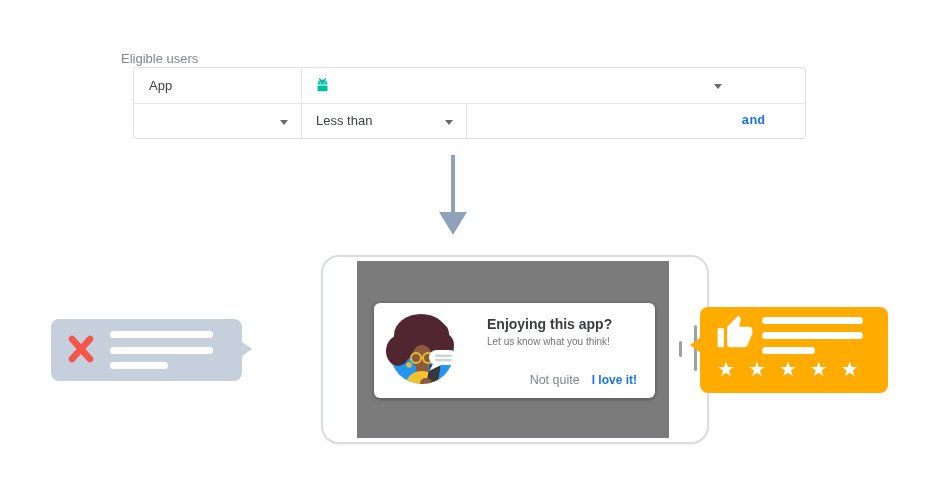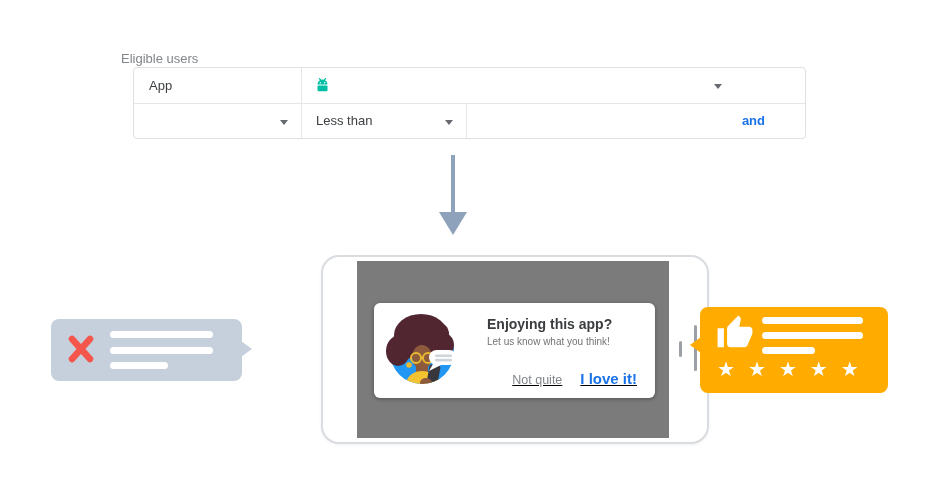--- a/index.html
+++ b/index.html
@@ -14,44 +14,44 @@
   .form-row + .form-row{border-top:1px solid #e6e6e6;}
   .cell{display:flex;align-items:center;box-sizing:border-box;font-size:13px;color:#3c4043;position:relative;}
   .cell-w1{width:168px;padding-left:15px;border-right:1px solid #e6e6e6;text-align:center;}
   .cell-w2{width:165px;padding-left:14px;border-right:1px solid #e6e6e6;align-items:center;}
   .cell-rest{flex:1;padding-left:12px;}
   .caret{width:0;height:0;border-left:4px solid transparent;border-right:4px solid transparent;
          border-top:5px solid #666a6e;display:inline-block;}
   .caret-abs{position:absolute;left:412px;top:16px;}
   .caret-right{position:absolute;right:13px;top:16px;}
   .app-icon{margin-right:12px;display:inline-flex;}
-  .and-cell{flex:1;display:flex;justify-content:flex-end;align-items:center;padding-right:40px;}
+  .and-cell{flex:1;display:flex;justify-content:flex-end;align-items:center;padding-right:40px;font-family:Liberation Mono, monospace;}
   .and-link{font-size:13px;color:#1a73e8;font-weight:bold;}
 
   
   .arrow-line{position:absolute;left:451px;top:155px;width:4px;height:58px;background:#8ea3bb;}
   .arrow-head{position:absolute;left:439px;top:212px;width:0;height:0;
               border-left:14px solid transparent;border-right:14px solid transparent;border-top:23px solid #8ea3bb;}
 
   
   .phone{position:absolute;left:277px;top:255px;width:388px;height:189px;box-sizing:border-box;
          background:#fff;border:2px solid #d9dce0;border-radius:18px;box-shadow:0 1px 3px rgba(0,0,0,.06);margin-left:44px;}
   .screen{position:absolute;left:34px;top:4px;width:312px;height:177px;background:#7b7b7b;}
   .bezel-btn-short{position:absolute;left:356px;top:84px;width:3px;height:16px;background:#9aa0a6;border-radius:2px;}
   .bezel-btn-long{position:absolute;left:371px;top:68px;width:3px;height:46px;background:#9aa0a6;border-radius:2px;}
 
   
   .dialog{position:absolute;left:17px;top:42px;width:281px;height:95px;background:#fff;border-radius:6px;
           box-shadow:0 1px 4px rgba(0,0,0,.35);}
   .avatar{position:absolute;left:7px;top:2px;}
   .dialog-title{position:absolute;left:113px;top:13px;font-size:14px;font-weight:bold;color:#3b3d3f;}
   .dialog-sub{position:absolute;left:113px;top:33px;font-size:10px;color:#737373;}
-  .dialog-actions{position:absolute;right:18px;bottom:11px;display:flex;gap:18px;align-items:flex-end;text-decoration:underline;}
+  .dialog-actions{position:absolute;right:18px;bottom:11px;display:flex;gap:12px;align-items:flex-start;}
   .btn-negative{font-size:12.5px;color:#80868b;cursor:pointer;}
-  .btn-positive{font-size:15px;color:#1a73e8;font-weight:bold;cursor:pointer;}
+  .btn-positive{font-size:12px;color:#1a73e8;font-weight:bold;cursor:pointer;}
 
   
   .callout-left{position:absolute;left:51px;top:319px;width:191px;height:62px;background:#c6d0dc;border-radius:8px;}
   .callout-left .tail{position:absolute;right:-10px;top:22px;width:0;height:0;
         border-top:8px solid transparent;border-bottom:8px solid transparent;border-left:11px solid #c6d0dc;}
   .callout-right{position:absolute;left:700px;top:307px;width:188px;height:86px;background:#ffab00;border-radius:8px;}
   .callout-right .tail{position:absolute;left:-10px;top:30px;width:0;height:0;
         border-top:8px solid transparent;border-bottom:8px solid transparent;border-right:11px solid #ffab00;}
   .ph-line{position:absolute;background:#fff;height:7px;border-radius:3.5px;}
   .x-icon{position:absolute;left:16px;top:15px;}

